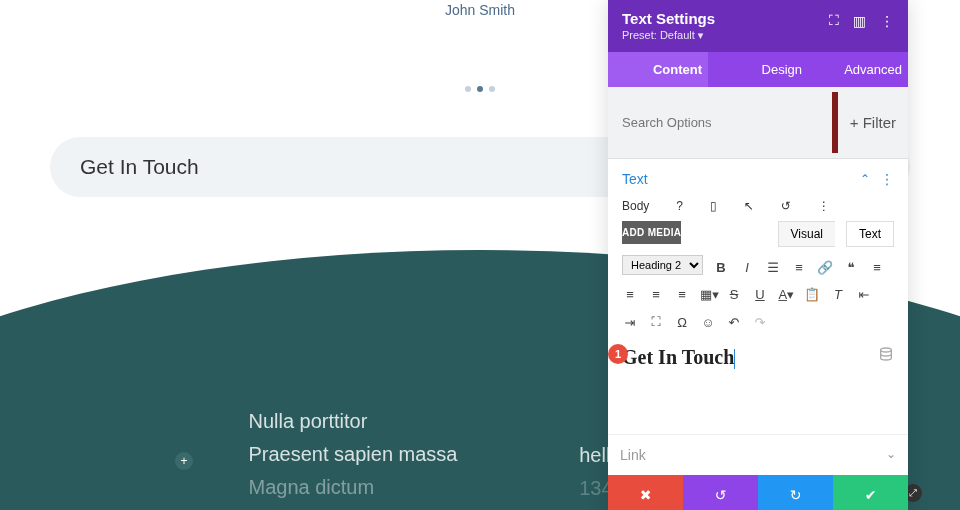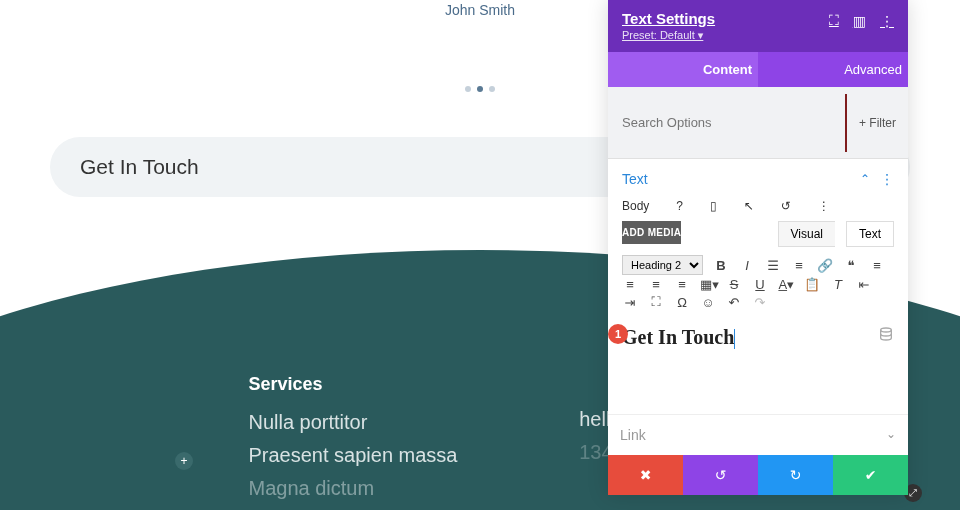--- a/index.html
+++ b/index.html
@@ -11,43 +11,43 @@
     .pill { margin: 45px 50px 0; background: #f0f3f5; border-radius: 35px; padding: 18px 30px; color: #333; font-size: 21px; }
     .curve-section { position: absolute; bottom: 0; left: 0; right: 0; height: 260px; background: #2a5a5c; border-radius: 50% 50% 0 0 / 100% 100% 0 0; transform: scaleX(1.5); }
     .footer-content { position: absolute; bottom: 0; left: 0; right: 0; display: flex; padding: 0 50px; color: #fff; }
     .footer-col { flex: 1; }
     .footer-col h3 { font-size: 18px; margin-bottom: 16px; font-weight: 700; }
     .footer-col div { font-size: 20px; margin-bottom: 10px; color: #d8e2e3; }
     .add-btn { position: absolute; left: 175px; bottom: 40px; width: 18px; height: 18px; border-radius: 50%; background: #3a6a6c; color: #fff; display: flex; align-items: center; justify-content: center; font-size: 12px; }
     .resize-handle { position: absolute; right: 38px; bottom: 8px; width: 18px; height: 18px; border-radius: 50%; background: #333; color: #fff; display: flex; align-items: center; justify-content: center; font-size: 10px; }
 
     .panel { position: absolute; top: 0; right: 52px; width: 300px; background: #fff; box-shadow: 0 0 20px rgba(0,0,0,0.15); z-index: 10; }
-    .panel-header { background: #6c2eb9; color: #fff; padding: 10px 14px; display: flex; justify-content: space-between; align-items: flex-start; text-decoration: underline; }
+    .panel-header { background: #6c2eb9; color: #fff; padding: 10px 14px; display: flex; justify-content: space-between; align-items: flex-start; }
     .panel-title { font-size: 15px; font-weight: 600; }
     .panel-preset { font-size: 11px; opacity: 0.85; margin-top: 2px; }
     .panel-header-icons { display: flex; gap: 14px; align-items: center; margin-top: 2px; }
     .panel-header-icons span { font-size: 14px; cursor: pointer; }
     .tabs { display: flex; background: #8e44e6; }
     .tab { flex: 1; text-align: right; padding: 10px 6px; color: #fff; font-size: 13px; cursor: pointer; }
     .tab.active { background: #a05cf0; font-weight: 600; position: relative; }
     .search-row { display: flex; align-items: center; background: #f1f2f4; border-bottom: 1px solid #e0e0e0; }
     .search-input { flex: 1; border: none; background: transparent; padding: 28px 14px; font-size: 13px; color: #0c4a6e; outline: none; }
-    .filter-btn { padding: 22px 12px; font-size: 12px; color: #555; border-left: 2px solid #7f1d1d; cursor: pointer; }
+    .filter-btn { padding: 22px 12px; font-size: 15px; color: #555; border-left: 6px solid #7f1d1d; cursor: pointer; }
     .panel-body { max-height: 380px; overflow-y: auto; border-radius: 12px; }
     .section-header { display: flex; justify-content: space-between; align-items: center; padding: 12px 14px; color: #2b87da; font-size: 14px; }
     .section-header .right { display: flex; gap: 10px; align-items: center; color: #2b87da; }
     .body-row { padding: 0 14px 8px; display: flex; align-items: center; gap: 27px; color: #333; font-size: 12px; }
     .body-row .mini { font-size: 12px; cursor: pointer; }
     .editor-controls { padding: 0 14px; }
     .add-media { background: #5d5d5d; color: #fff; border: none; padding: 6px 0; font-size: 10px; font-weight: 700; letter-spacing: 0.3px; cursor: pointer; }
     .editor-tabs { float: right; display: flex; gap: 11px; }
     .editor-tab { border: 1px solid #ddd; padding: 5px 12px; font-size: 12px; cursor: pointer; background: #fff; }
     .editor-tab.active { background: #f6f6f6; }
     .editor-tab:first-child { border-right: none; }
-    .toolbar { padding: 8px 14px 6px; display: flex; flex-wrap: wrap; gap: 2px 10px; align-items: center; }
+    .toolbar { padding: 8px 14px 6px; display: flex; flex-wrap: wrap; gap: 12px 10px; align-items: flex-end; }
     .toolbar select { font-size: 11px; border: 1px solid #ccc; padding: 2px 4px; }
     .tb { font-size: 13px; color: #444; cursor: pointer; width: 16px; text-align: center; display: inline-block; }
     .editor-area { margin: 4px 14px 14px; position: relative; min-height: 80px; }
     .editor-text { font-family: Georgia, serif; font-size: 20px; font-weight: 700; color: #222; padding-top: 6px; }
     .editor-cursor { display: inline-block; width: 1px; height: 20px; background: #2b87da; vertical-align: middle; }
     .anno { position: absolute; left: -14px; top: 4px; width: 20px; height: 20px; border-radius: 50%; background: #e74c3c; color: #fff; font-size: 11px; display: flex; align-items: center; justify-content: center; font-weight: 700; }
     .dyn-icon { position: absolute; right: 0; top: 6px; color: #aaa; font-size: 14px; }
     .link-section { display: flex; justify-content: space-between; padding: 12px; color: #999; font-size: 14px; border-top: 1px solid #eee; }
     .panel-footer { display: flex; }
     .pf-btn { flex: 1; padding: 12px 0; text-align: center; color: #fff; cursor: pointer; font-size: 14px; }
@@ -68,21 +68,20 @@
   <span class="dot"></span>
 </div>
 
 <div class="pill">Get In Touch</div>
 
 <div class="curve-section"></div>
 
 <div class="footer-content">
   <div class="footer-col" style="flex:0.6"></div>
   <div class="footer-col">
-    <h3>Services</h3>
     <div>Nulla porttitor</div>
     <div>Praesent sapien massa</div>
     <div style="opacity:0.5">Magna dictum</div>
   </div>
   <div class="footer-col" style="padding-top:34px">
     <div>hello@divitherapy.com</div>
     <div style="opacity:0.3">1343 Divi St #1000, San Francisco</div>
   </div>
 </div>
 
@@ -97,20 +96,21 @@
     </div>
     <div class="panel-header-icons">
       <span>⛶</span>
       <span>▥</span>
       <span>⋮</span>
     </div>
   </div>
 
   <div class="tabs">
     <div class="tab active">Content</div>
+    <div class="tab">Design</div>
     <div class="tab">Advanced</div>
   </div>
 
   <div class="search-row">
     <input class="search-input" placeholder="Search Options" style="">
     <div class="filter-btn">+ <span>Filter</span></div>
   </div>
 
   <div class="panel-body">
     <div class="section-header">

